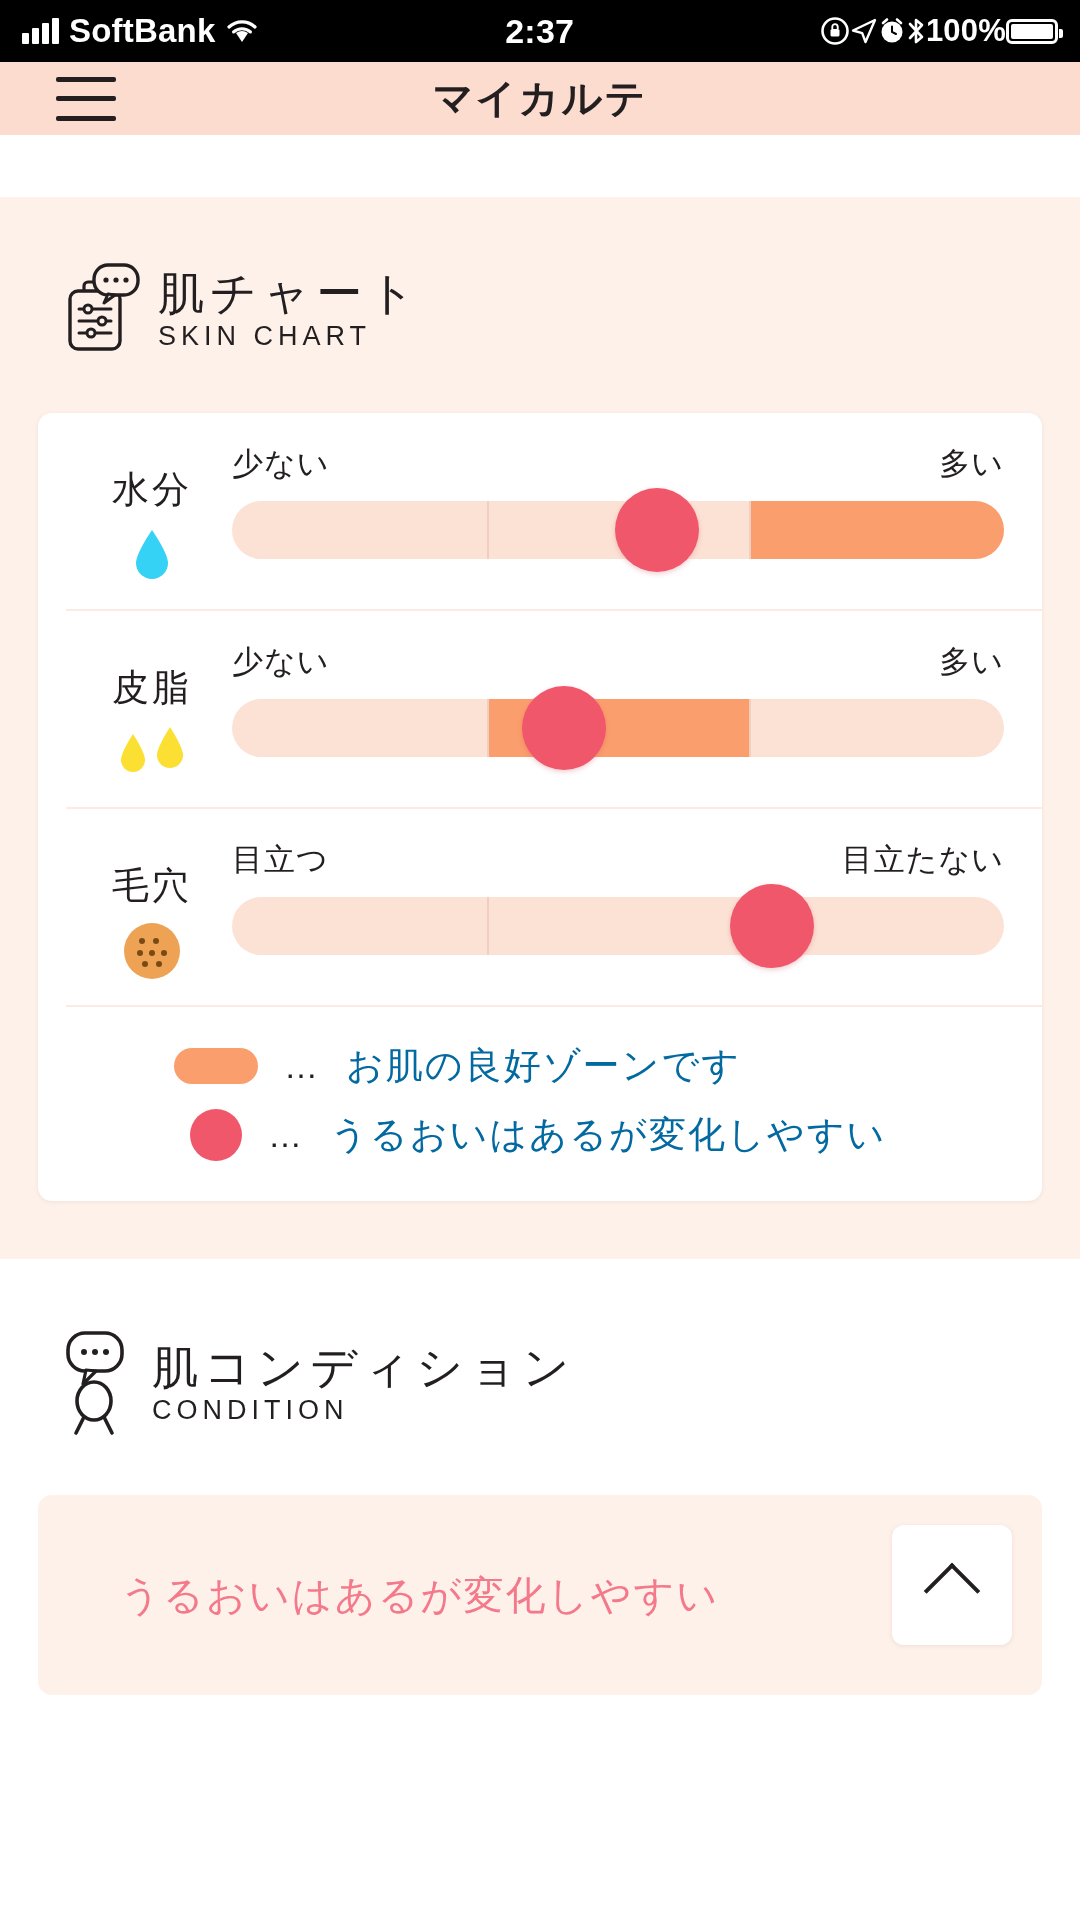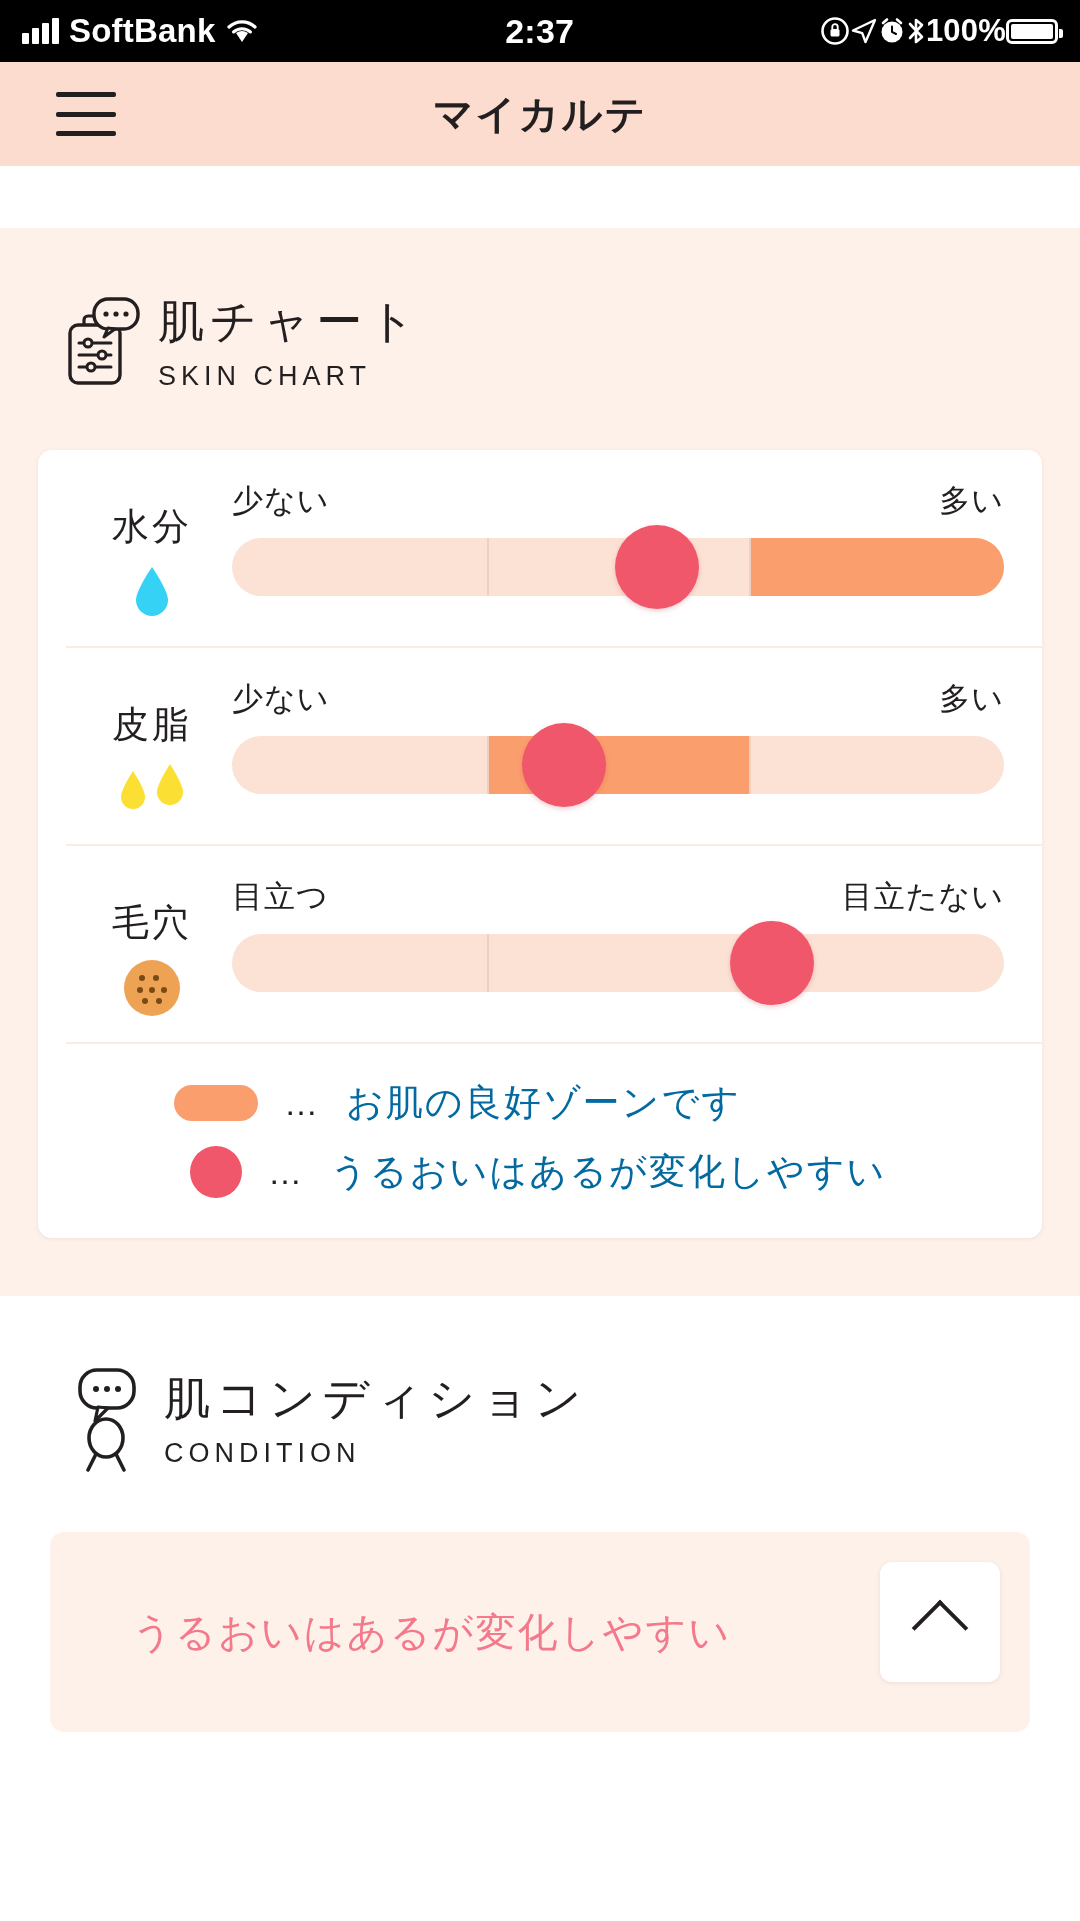--- a/index.html
+++ b/index.html
@@ -32,21 +32,21 @@
     position:relative; padding:2px;
   }
   .batt::after{
     content:""; position:absolute; right:-8px; top:7px;
     width:4px; height:9px; background:#fff; border-radius:0 2px 2px 0;
   }
   .batt span{ display:block; height:100%; background:#fff; border-radius:2px; }
 
   
   .appbar{
-    height:104px; background:#fbdcce;
+    height:73px; background:#fbdcce;
     display:flex; align-items:center; position:relative;
   }
   .hamburger{
     position:absolute; left:56px; width:60px; height:44px;
     display:flex; flex-direction:column; justify-content:space-between;
     cursor:pointer;
   }
   .hamburger i{ display:block; height:5px; background:#231f20; border-radius:2px; }
   .appbar-title{
     width:100%; text-align:center; font-size:40px; font-weight:700;
@@ -57,21 +57,21 @@
 
   
   .section-chart{ background:#fdf1ea; padding:66px 0 58px; }
   .sec-head{ display:flex; align-items:center; gap:16px; padding-left:64px; }
   .sec-head-txt .jp{
     font-size:46px; font-weight:500; color:#231f20;
     letter-spacing:6px; line-height:1.2;
   }
   .sec-head-txt .en{
     font-size:27px; color:#231f20; letter-spacing:5px;
-    margin-top:12px; font-weight:500;
+    margin-top:0; font-weight:500;
   }
 
   .card{
     margin:58px 38px 0; background:#fff; border-radius:14px;
     box-shadow:0 1px 4px rgba(180,140,120,.14);
     overflow:hidden;
     padding-left:28px;
   }
   .row{
     display:flex; align-items:flex-start; padding:30px 30px 26px 22px;
@@ -118,21 +118,21 @@
 
   .legend{ padding:34px 30px 40px 108px; }
   .legend-row{ display:flex; align-items:center; gap:26px; margin-bottom:18px; }
   .legend-row:last-child{ margin-bottom:0; }
   .legend-bar{ width:84px; height:36px; border-radius:18px; background:#fb9e6d; }
   .legend-dot{ width:52px; height:52px; border-radius:50%; background:#f0576a; margin-left:16px; }
   .legend-dots{ font-size:34px; color:#231f20; letter-spacing:2px; }
   .legend-txt{ font-size:37px; color:#0369a1; letter-spacing:2px; }
 
   
-  .section-cond{ background:#fff; padding:70px 12px 0; }
+  .section-cond{ background:#fff; padding:70px 0 0; }
   .cond-card{
     margin:58px 38px 0; background:#fdf1ea; border-radius:14px;
     min-height:200px; display:flex; align-items:center;
     position:relative; padding:54px 40px;
   }
   .cond-text{
     font-size:40px; color:#f4798b; letter-spacing:2px; padding-left:42px;
   }
   .collapse-btn{
     position:absolute; right:30px; top:30px;

